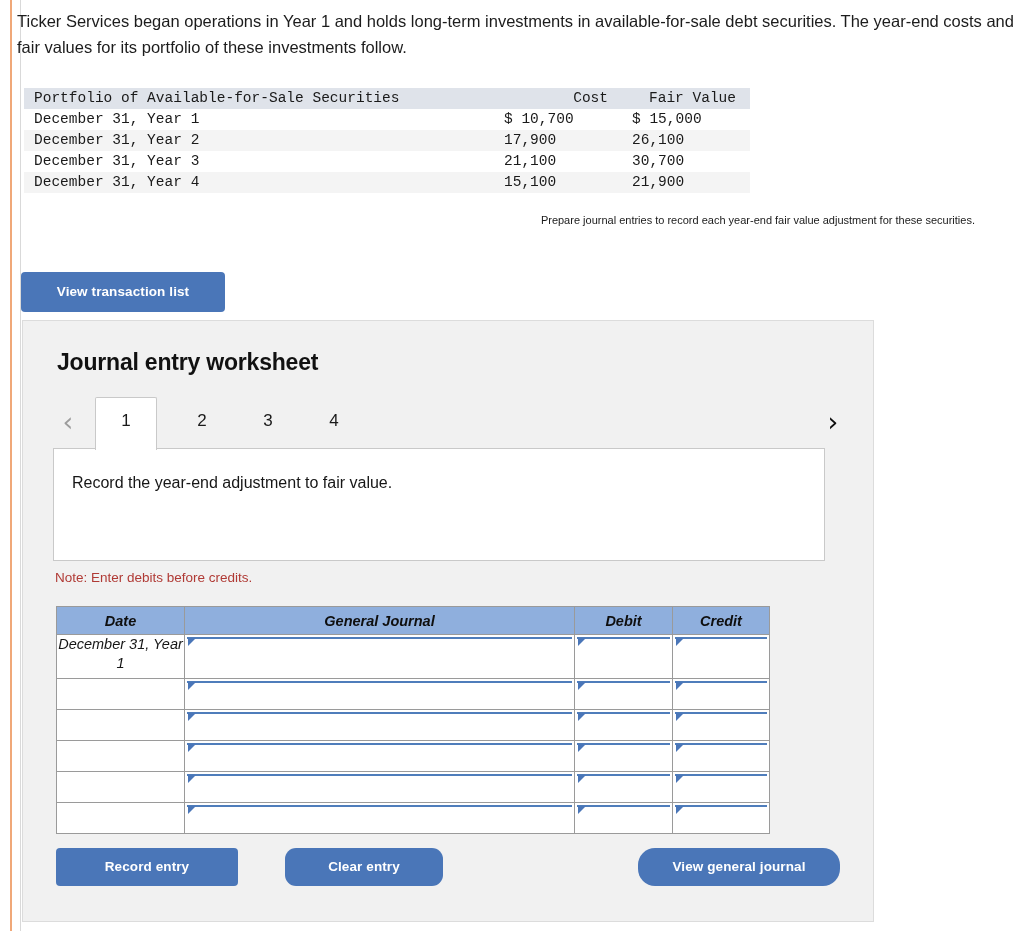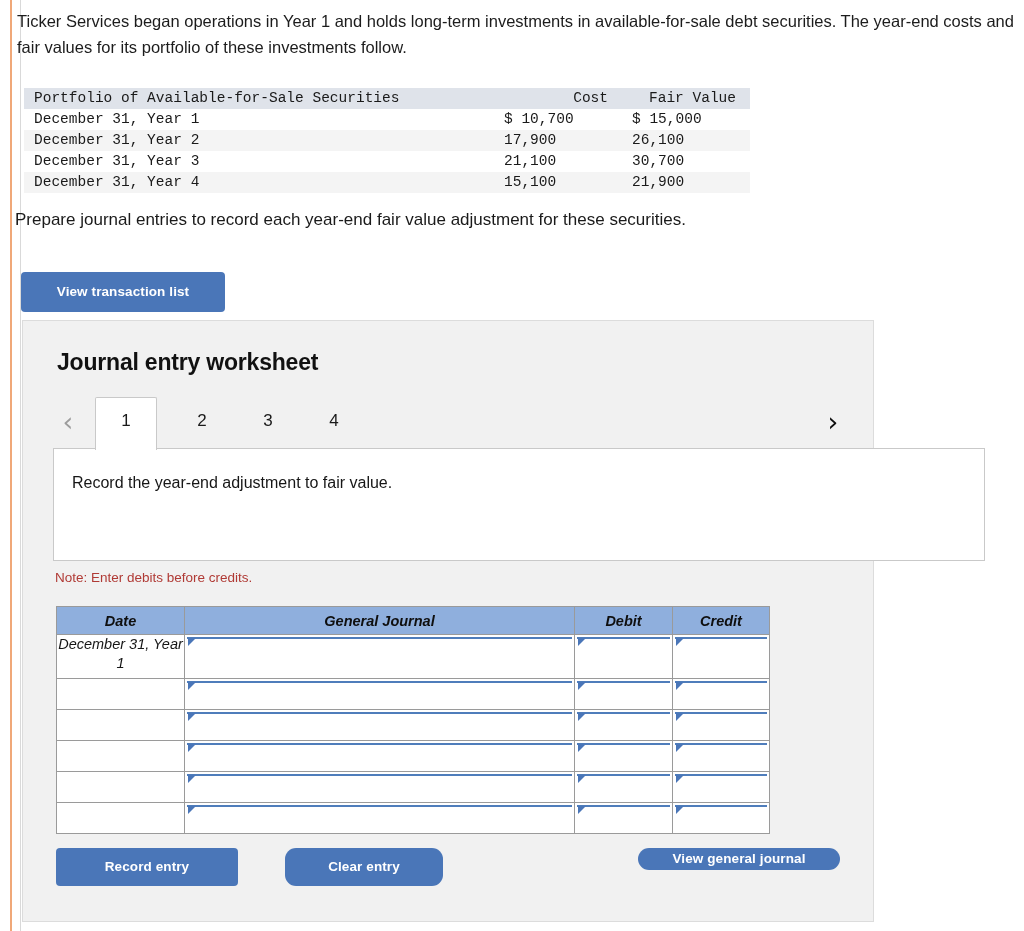--- a/index.html
+++ b/index.html
@@ -72,22 +72,23 @@
   #portfolio-table tbody td.pt-num   { text-align: left; padding-right: 14px;}
   .col-label { width: 470px; }
   .col-cost  { width: 128px; }
   .col-fv    { width: 128px; }
 
   
   #prompt-line {
     position: absolute;
     left: 15px; top: 208px;
     width: 960px;
-    font-size: 17px;
+    font-size: 11px;
     line-height: 24px;
+    text-align: right;
   }
 
   
   .btn {
     background: #4a76b8;
     color: #ffffff;
     border: none;
     border-radius: 4px;
     font-family: "Liberation Sans", sans-serif;
     font-weight: bold;
@@ -159,21 +160,21 @@
     border-bottom: none;
     border-radius: 2px 2px 0 0;
     z-index: 3;
     line-height: 45px;
   }
 
   
   #instruction-box {
     position: absolute;
     left: 30px; top: 127px;
-    width: 932px; height: 113px;
+    width: 772px; height: 113px;
     background: #ffffff;
     border: 1px solid #c9c9c9;
     z-index: 1;
   }
   #instruction-text {
     position: absolute;
     left: 18px; top: 25px;
     font-size: 16px;
     color: #161616;
   }
@@ -239,21 +240,21 @@
     border-top: 8px solid #4a76b8;
     border-right: 8px solid transparent;
   }
 
   .row-tall  { height: 44px; }
   .row-short { height: 31px; }
 
   
   #record-entry      { position: absolute; left: 33px;  top: 527px; width: 182px; height: 38px; }
   #clear-entry       { position: absolute; left: 262px; top: 527px; width: 158px; height: 38px; border-radius: 11px; }
-  #view-general-journal { position: absolute; left: 615px; top: 527px; width: 202px; height: 22px; border-radius: 17px; }
+  #view-general-journal { position: absolute; left: 615px; top: 527px; width: 202px; height: 38px; border-radius: 17px; }
 </style>
 </head>
 <body>
 
 <div id="page">
 
   <div id="orange-rail"></div>
   <div id="gray-rail"></div>
 
   <div id="intro">Ticker Services began operations in Year 1 and holds long-term investments in available-for-sale debt securities. The year-end costs and fair values for its portfolio of these investments follow.</div>

